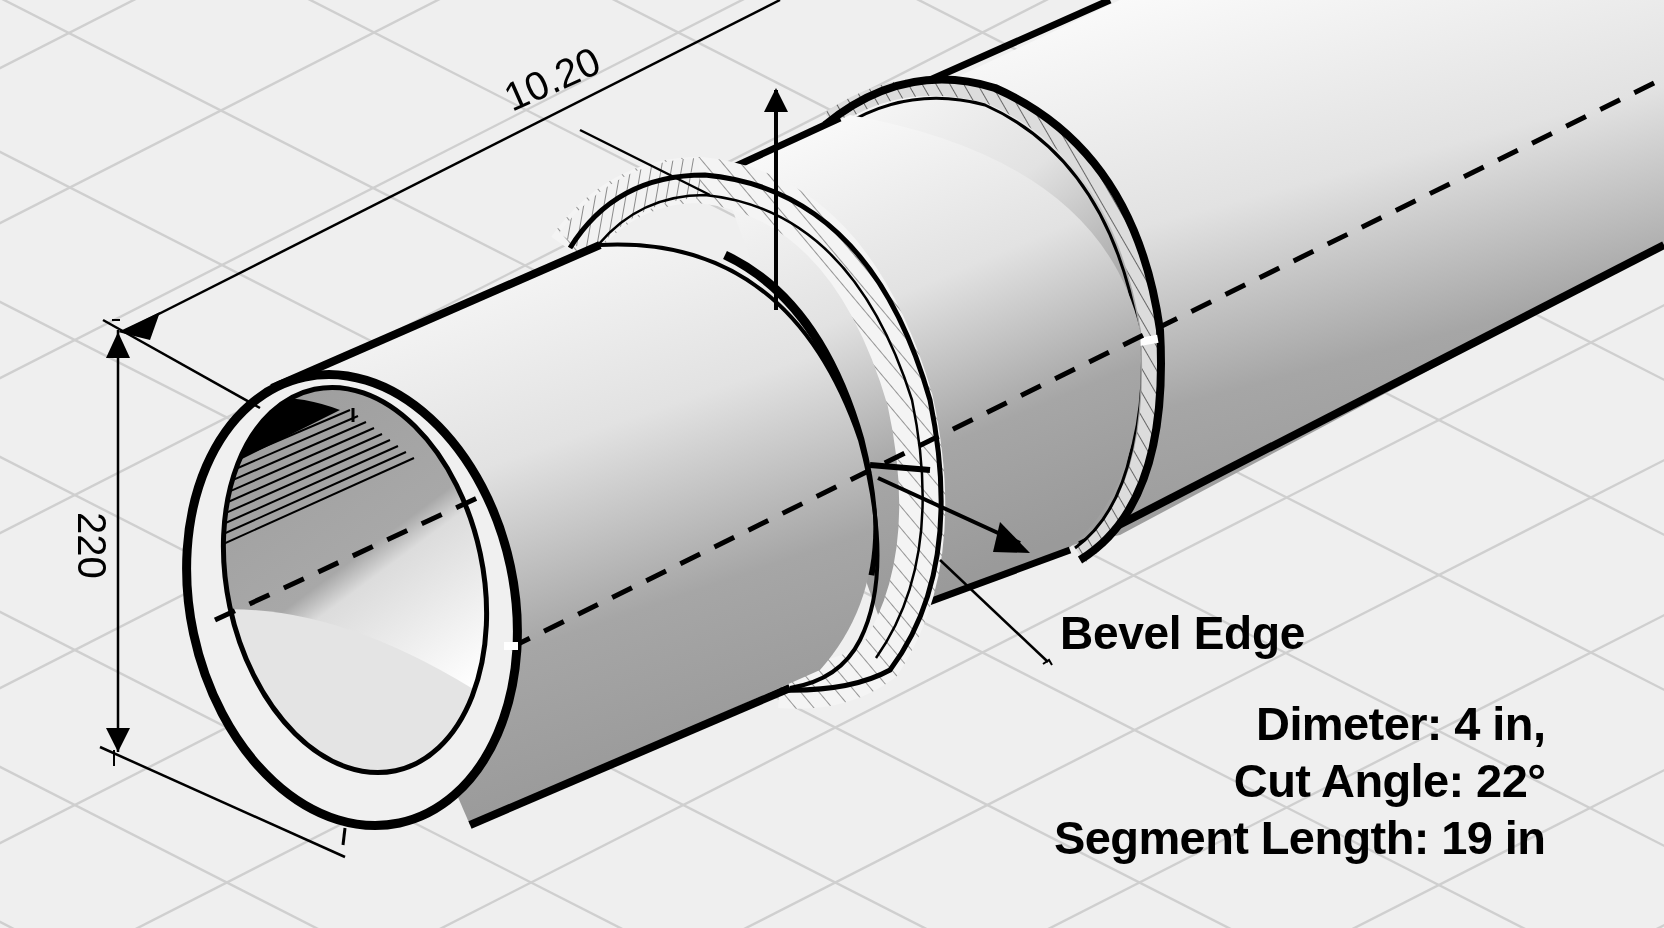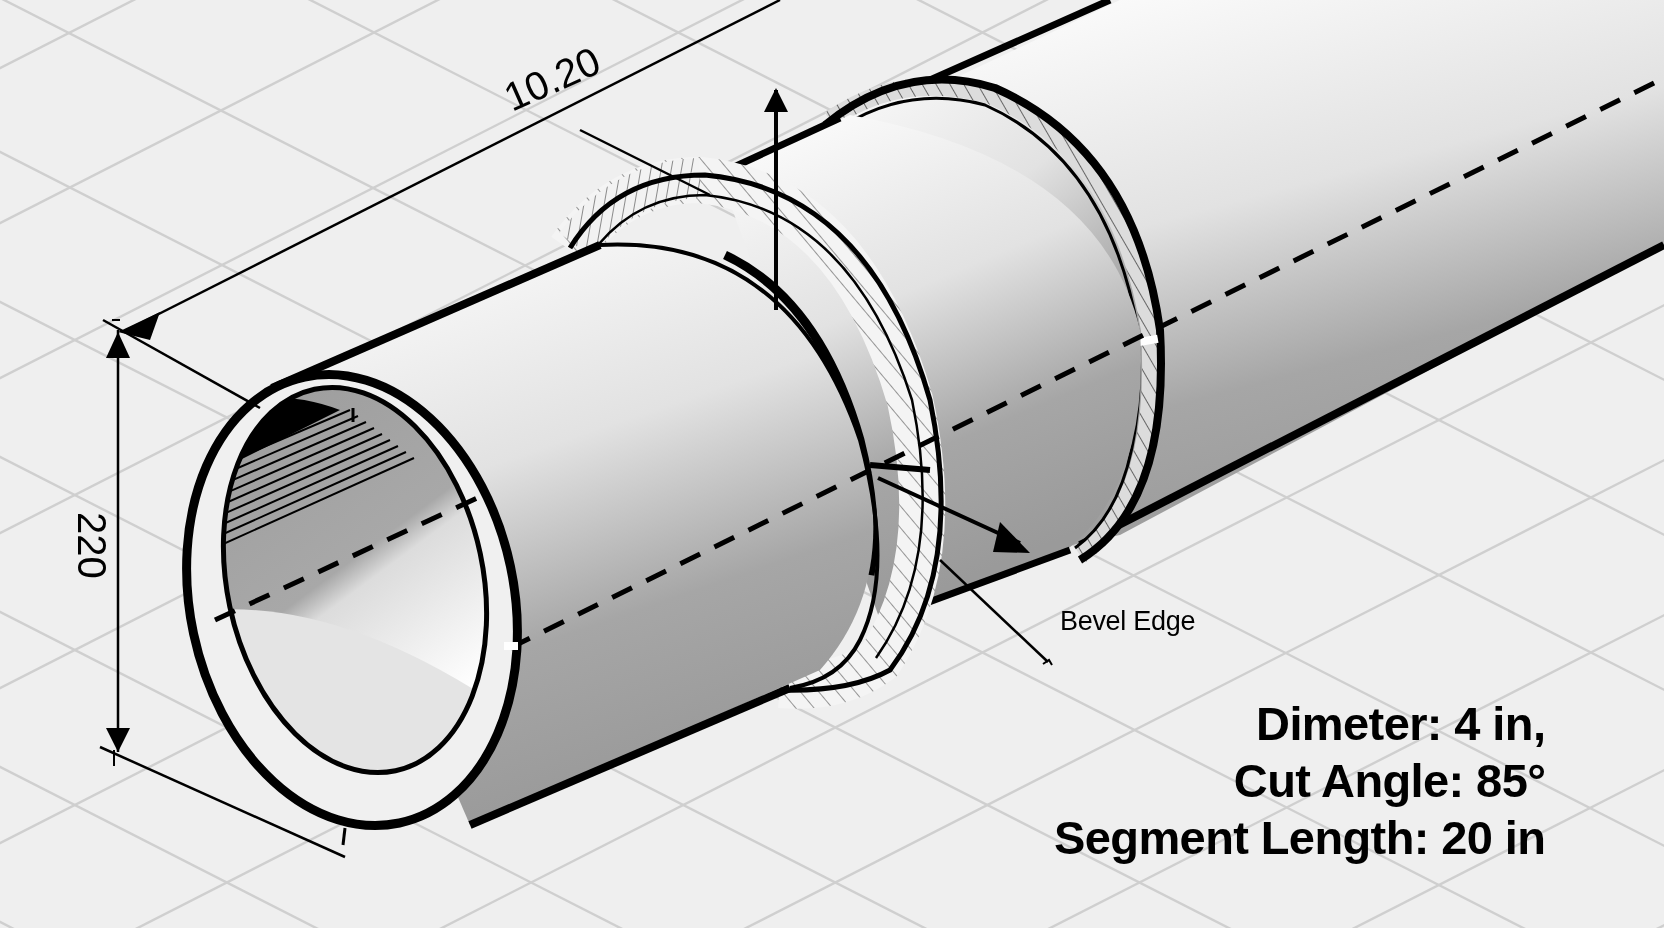--- a/index.html
+++ b/index.html
@@ -1,21 +1,21 @@
 <!DOCTYPE html>
 <html><head>
 <meta charset="utf-8">
 <style>
   html, body { margin: 0; padding: 0; background: #efefef; }
   body { width: 1664px; height: 928px; overflow: hidden; position: relative;
          font-family: "Liberation Sans", "DejaVu Sans", sans-serif; }
   #canvas { position: absolute; left: 0; top: 0; width: 1664px; height: 928px; }
   .dim-text { font-family: "Liberation Sans", sans-serif; font-size: 40px; fill: #000; }
   .label-text { position: absolute; color: #000; font-family: "Liberation Sans", sans-serif; white-space: nowrap; }
-  #bevel-label { left: 1060px; top: 606px; font-size: 27px; font-weight: 400; letter-spacing: -0.3px; }
+  #bevel-label { left: 1060px; top: 606px; font-size: 46px; font-weight: 700; letter-spacing: -0.3px; }
   #specs { position: absolute; left: 1054px; top: 695px; font-weight: 700; font-size: 47px; line-height: 57px; letter-spacing: -0.6px; }
   #specs div { white-space: nowrap; text-align: right; }
 </style>
 </head>
 <body>
 
 <svg id="canvas" viewBox="0 0 1664 928" xmlns="http://www.w3.org/2000/svg">
   <defs>
     <linearGradient id="bodyGrad" x1="0" y1="0" x2="0.35" y2="1">
       <stop offset="0" stop-color="#ffffff"></stop>
@@ -165,15 +165,15 @@
     <line x1="100" y1="747" x2="345" y2="857" stroke="#000" stroke-width="2.5"></line>
     <line x1="114" y1="750" x2="114" y2="766" stroke="#000" stroke-width="2"></line>
     <text class="dim-text" transform="translate(78 512) rotate(90)">220</text>
   </g>
 </svg>
 
 <div id="bevel-label" class="label-text">Bevel Edge</div>
 
 <div id="specs">
   <div>Dimeter: 4 in,</div>
-  <div>Cut Angle: 85°</div>
-  <div>Segment Length: 20 in</div>
+  <div>Cut Angle: 22°</div>
+  <div>Segment Length: 19 in</div>
 </div>
 
 </body></html>

